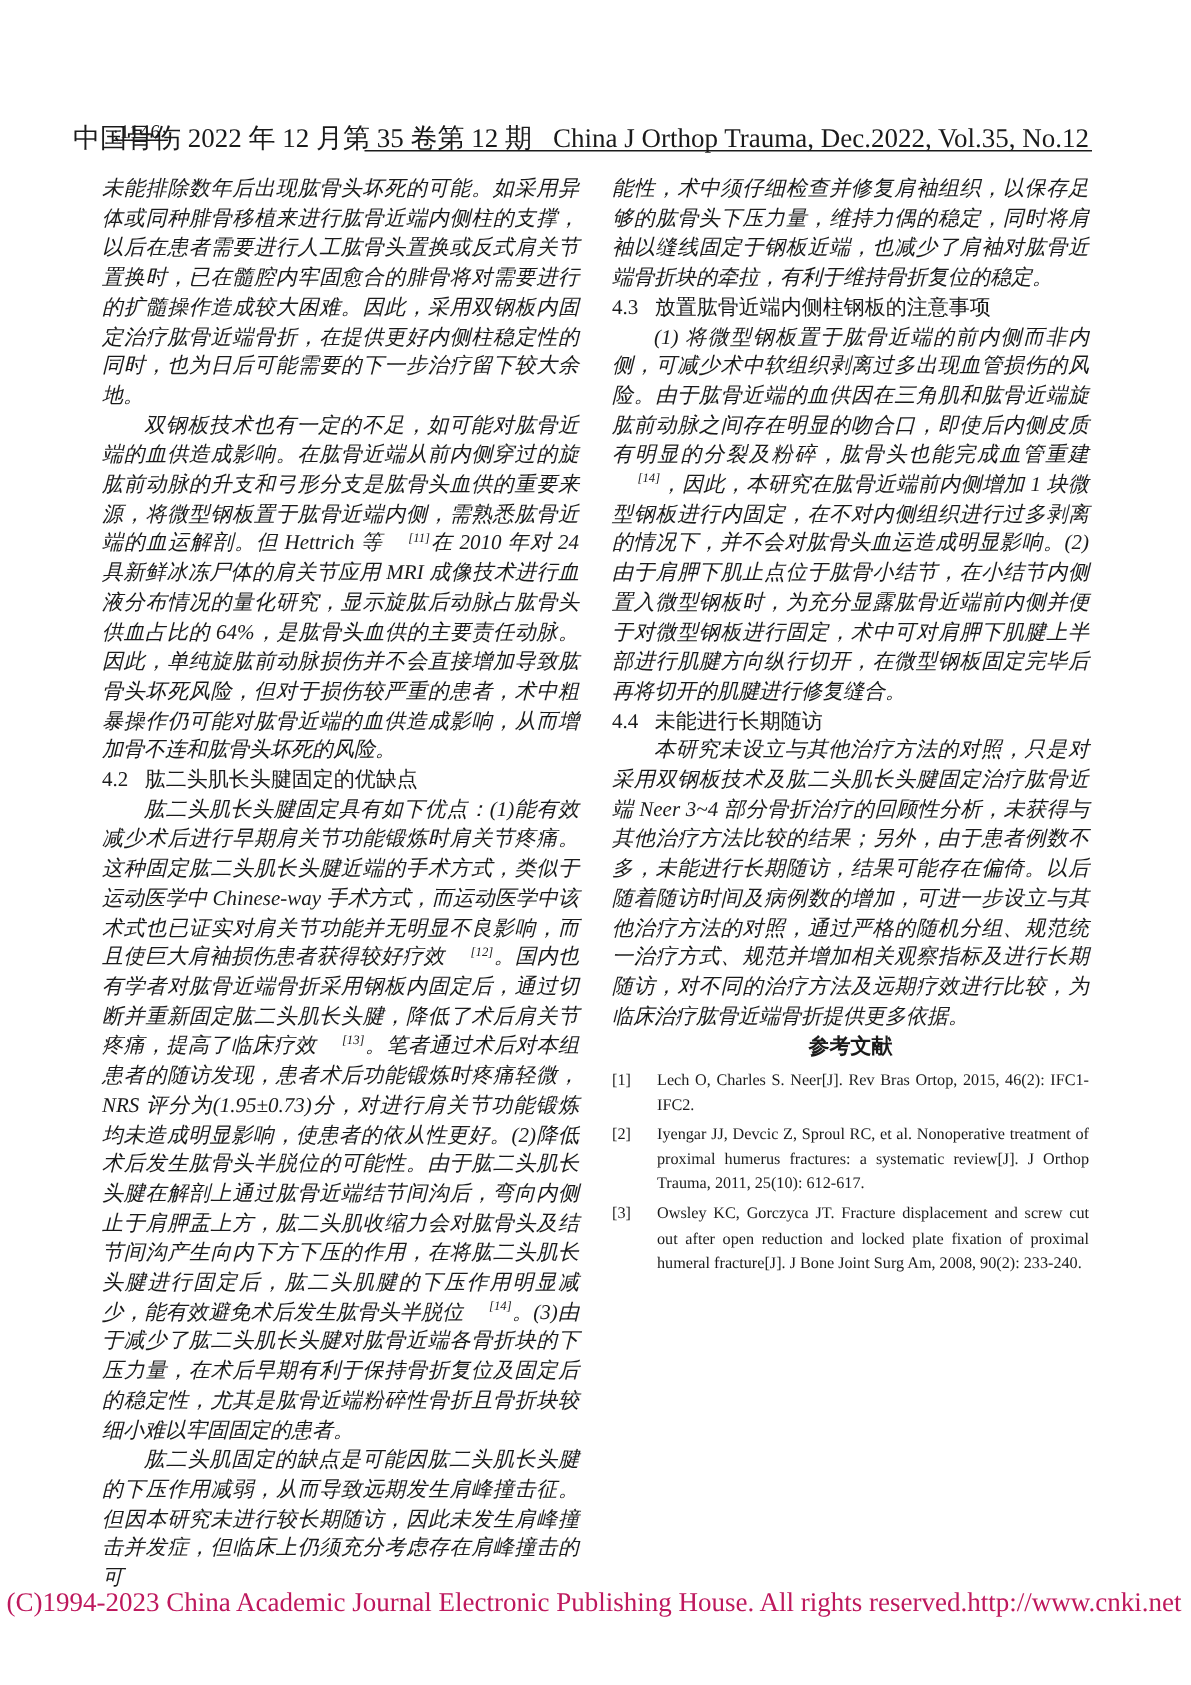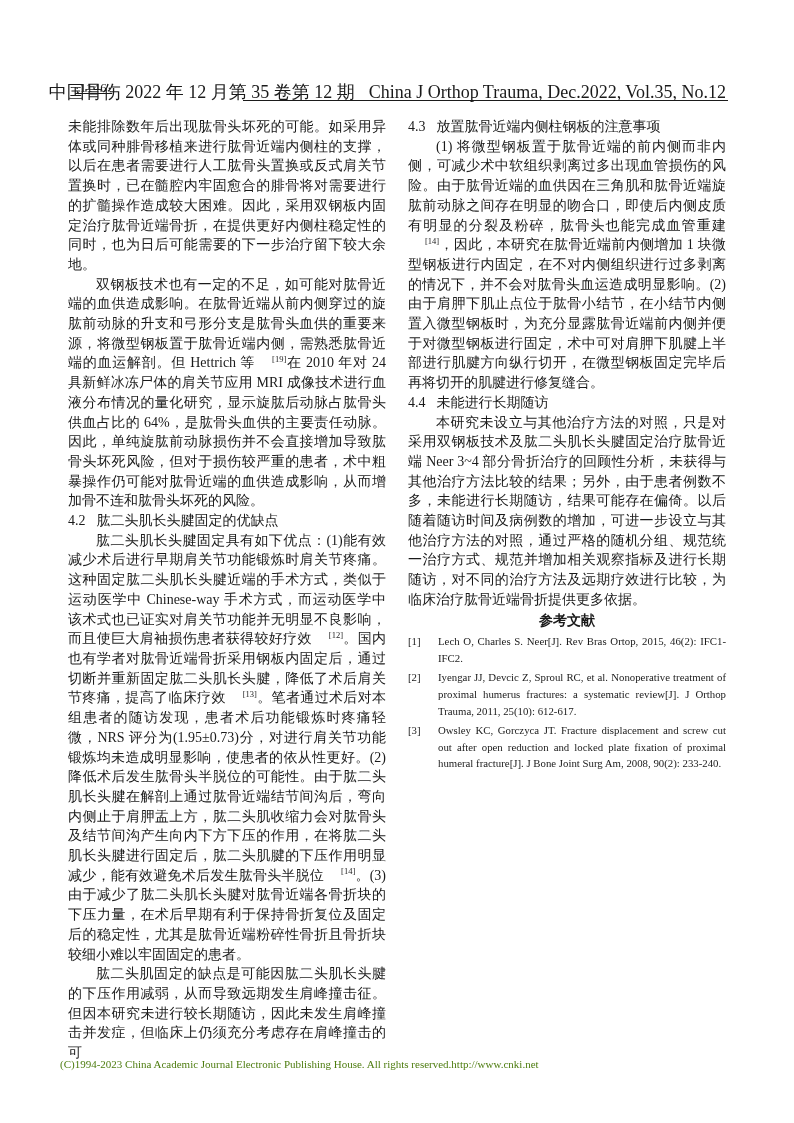--- a/index.html
+++ b/index.html
@@ -4,50 +4,51 @@
 <style>
   html,body{margin:0;padding:0;background:#ffffff;}
   .page{position:relative;width:794px;height:1123px;margin:0 auto;background:#ffffff;overflow:hidden;
         font-family:"Liberation Serif","DejaVu Serif",serif;color:#1a1a1a;}
   .pageno{position:absolute;left:75px;top:80px;font-size:13px;letter-spacing:.5px;text-decoration:underline;}
   .journal{position:absolute;right:68px;top:80px;font-size:18px;white-space:nowrap;}
   .journal .cn{margin-right:14px;}
   .header-rule{position:absolute;left:243px;right:66px;top:100px;height:1px;background:#1b1b1b;}
   .content{position:absolute;left:68px;right:68px;top:117px;display:flex;gap:22px;}
   .col{width:318px;font-size:14px;line-height:19.7px;text-align:justify;}
-  .para{margin:0;}
+  .para{margin:0;font-style:italic;}
   .para.ind{text-indent:2em;}
   sup.cite{font-size:8.5px;line-height:0;vertical-align:super;padding-left:17px;}
   .sec-h{margin:0;}
   .sec-h .num{font-weight:normal;margin-right:11px;}
   .ref-title{text-align:center;font-weight:bold;font-size:14px;margin:1px 0 3px 0;}
   .ref{position:relative;padding-left:30px;font-size:10.8px;line-height:16.6px;margin-bottom:3px;text-align:justify;}
   .ref .label{position:absolute;left:0;top:0;}
-  .footer{position:absolute;left:60px;right:62px;top:1058px;display:flex;justify-content:flex-start;
-          font-size:11px;color:#4d7c0f;white-space:nowrap;}
+  .footer{position:absolute;left:60px;right:62px;top:1058px;display:flex;justify-content:center;
+          font-size:18px;color:#be185d;white-space:nowrap;}
 </style>
 </head>
 <body>
 
 <div class="page">
   <div class="pageno">·1146·</div>
   <div class="journal">
     <span class="cn">中国骨伤 2022 年 12 月第 35 卷第 12 期</span><span class="en">China J Orthop Trauma, Dec.2022, Vol.35, No.12</span>
   </div>
   <div class="header-rule"></div>
 
   <div class="content">
     <div class="col">
         <p class="para">未能排除数年后出现肱骨头坏死的可能。如采用异体或同种腓骨移植来进行肱骨近端内侧柱的支撑，以后在患者需要进行人工肱骨头置换或反式肩关节置换时，已在髓腔内牢固愈合的腓骨将对需要进行的扩髓操作造成较大困难。因此，采用双钢板内固定治疗肱骨近端骨折，在提供更好内侧柱稳定性的同时，也为日后可能需要的下一步治疗留下较大余地。</p>
-        <p class="para ind">双钢板技术也有一定的不足，如可能对肱骨近端的血供造成影响。在肱骨近端从前内侧穿过的旋肱前动脉的升支和弓形分支是肱骨头血供的重要来源，将微型钢板置于肱骨近端内侧，需熟悉肱骨近端的血运解剖。但 Hettrich 等<sup class="cite">[19]</sup>在 2010 年对 24 具新鲜冰冻尸体的肩关节应用 MRI 成像技术进行血液分布情况的量化研究，显示旋肱后动脉占肱骨头供血占比的 64%，是肱骨头血供的主要责任动脉。因此，单纯旋肱前动脉损伤并不会直接增加导致肱骨头坏死风险，但对于损伤较严重的患者，术中粗暴操作仍可能对肱骨近端的血供造成影响，从而增加骨不连和肱骨头坏死的风险。</p>
+        <p class="para ind">双钢板技术也有一定的不足，如可能对肱骨近端的血供造成影响。在肱骨近端从前内侧穿过的旋肱前动脉的升支和弓形分支是肱骨头血供的重要来源，将微型钢板置于肱骨近端内侧，需熟悉肱骨近端的血运解剖。但 Hettrich 等<sup class="cite">[11]</sup>在 2010 年对 24 具新鲜冰冻尸体的肩关节应用 MRI 成像技术进行血液分布情况的量化研究，显示旋肱后动脉占肱骨头供血占比的 64%，是肱骨头血供的主要责任动脉。因此，单纯旋肱前动脉损伤并不会直接增加导致肱骨头坏死风险，但对于损伤较严重的患者，术中粗暴操作仍可能对肱骨近端的血供造成影响，从而增加骨不连和肱骨头坏死的风险。</p>
         <div class="sec-h"><span class="num">4.2</span><span class="ttl">肱二头肌长头腱固定的优缺点</span></div>
         <p class="para ind">肱二头肌长头腱固定具有如下优点：(1)能有效减少术后进行早期肩关节功能锻炼时肩关节疼痛。这种固定肱二头肌长头腱近端的手术方式，类似于运动医学中 Chinese-way 手术方式，而运动医学中该术式也已证实对肩关节功能并无明显不良影响，而且使巨大肩袖损伤患者获得较好疗效<sup class="cite">[12]</sup>。国内也有学者对肱骨近端骨折采用钢板内固定后，通过切断并重新固定肱二头肌长头腱，降低了术后肩关节疼痛，提高了临床疗效<sup class="cite">[13]</sup>。笔者通过术后对本组患者的随访发现，患者术后功能锻炼时疼痛轻微，NRS 评分为(1.95±0.73)分，对进行肩关节功能锻炼均未造成明显影响，使患者的依从性更好。(2)降低术后发生肱骨头半脱位的可能性。由于肱二头肌长头腱在解剖上通过肱骨近端结节间沟后，弯向内侧止于肩胛盂上方，肱二头肌收缩力会对肱骨头及结节间沟产生向内下方下压的作用，在将肱二头肌长头腱进行固定后，肱二头肌腱的下压作用明显减少，能有效避免术后发生肱骨头半脱位<sup class="cite">[14]</sup>。(3)由于减少了肱二头肌长头腱对肱骨近端各骨折块的下压力量，在术后早期有利于保持骨折复位及固定后的稳定性，尤其是肱骨近端粉碎性骨折且骨折块较细小难以牢固固定的患者。</p>
         <p class="para ind">肱二头肌固定的缺点是可能因肱二头肌长头腱的下压作用减弱，从而导致远期发生肩峰撞击征。但因本研究未进行较长期随访，因此未发生肩峰撞击并发症，但临床上仍须充分考虑存在肩峰撞击的可</p>
       </div>
     <div class="col">
+        <p class="para">能性，术中须仔细检查并修复肩袖组织，以保存足够的肱骨头下压力量，维持力偶的稳定，同时将肩袖以缝线固定于钢板近端，也减少了肩袖对肱骨近端骨折块的牵拉，有利于维持骨折复位的稳定。</p>
         <div class="sec-h"><span class="num">4.3</span><span class="ttl">放置肱骨近端内侧柱钢板的注意事项</span></div>
         <p class="para ind">(1) 将微型钢板置于肱骨近端的前内侧而非内侧，可减少术中软组织剥离过多出现血管损伤的风险。由于肱骨近端的血供因在三角肌和肱骨近端旋肱前动脉之间存在明显的吻合口，即使后内侧皮质有明显的分裂及粉碎，肱骨头也能完成血管重建<sup class="cite">[14]</sup>，因此，本研究在肱骨近端前内侧增加 1 块微型钢板进行内固定，在不对内侧组织进行过多剥离的情况下，并不会对肱骨头血运造成明显影响。(2)由于肩胛下肌止点位于肱骨小结节，在小结节内侧置入微型钢板时，为充分显露肱骨近端前内侧并便于对微型钢板进行固定，术中可对肩胛下肌腱上半部进行肌腱方向纵行切开，在微型钢板固定完毕后再将切开的肌腱进行修复缝合。</p>
         <div class="sec-h"><span class="num">4.4</span><span class="ttl">未能进行长期随访</span></div>
         <p class="para ind">本研究未设立与其他治疗方法的对照，只是对采用双钢板技术及肱二头肌长头腱固定治疗肱骨近端 Neer 3~4 部分骨折治疗的回顾性分析，未获得与其他治疗方法比较的结果；另外，由于患者例数不多，未能进行长期随访，结果可能存在偏倚。以后随着随访时间及病例数的增加，可进一步设立与其他治疗方法的对照，通过严格的随机分组、规范统一治疗方式、规范并增加相关观察指标及进行长期随访，对不同的治疗方法及远期疗效进行比较，为临床治疗肱骨近端骨折提供更多依据。</p>
         <div class="ref-title">参考文献</div>
         <div class="ref"><span class="label">[1]</span><span>Lech O, Charles S. Neer[J]. Rev Bras Ortop, 2015, 46(2): IFC1-IFC2.</span></div>
         <div class="ref"><span class="label">[2]</span><span>Iyengar JJ, Devcic Z, Sproul RC, et al. Nonoperative treatment of proximal humerus fractures: a systematic review[J]. J Orthop Trauma, 2011, 25(10): 612-617.</span></div>
         <div class="ref"><span class="label">[3]</span><span>Owsley KC, Gorczyca JT. Fracture displacement and screw cut out after open reduction and locked plate fixation of proximal humeral fracture[J]. J Bone Joint Surg Am, 2008, 90(2): 233-240.</span></div>
       </div>
   </div>

